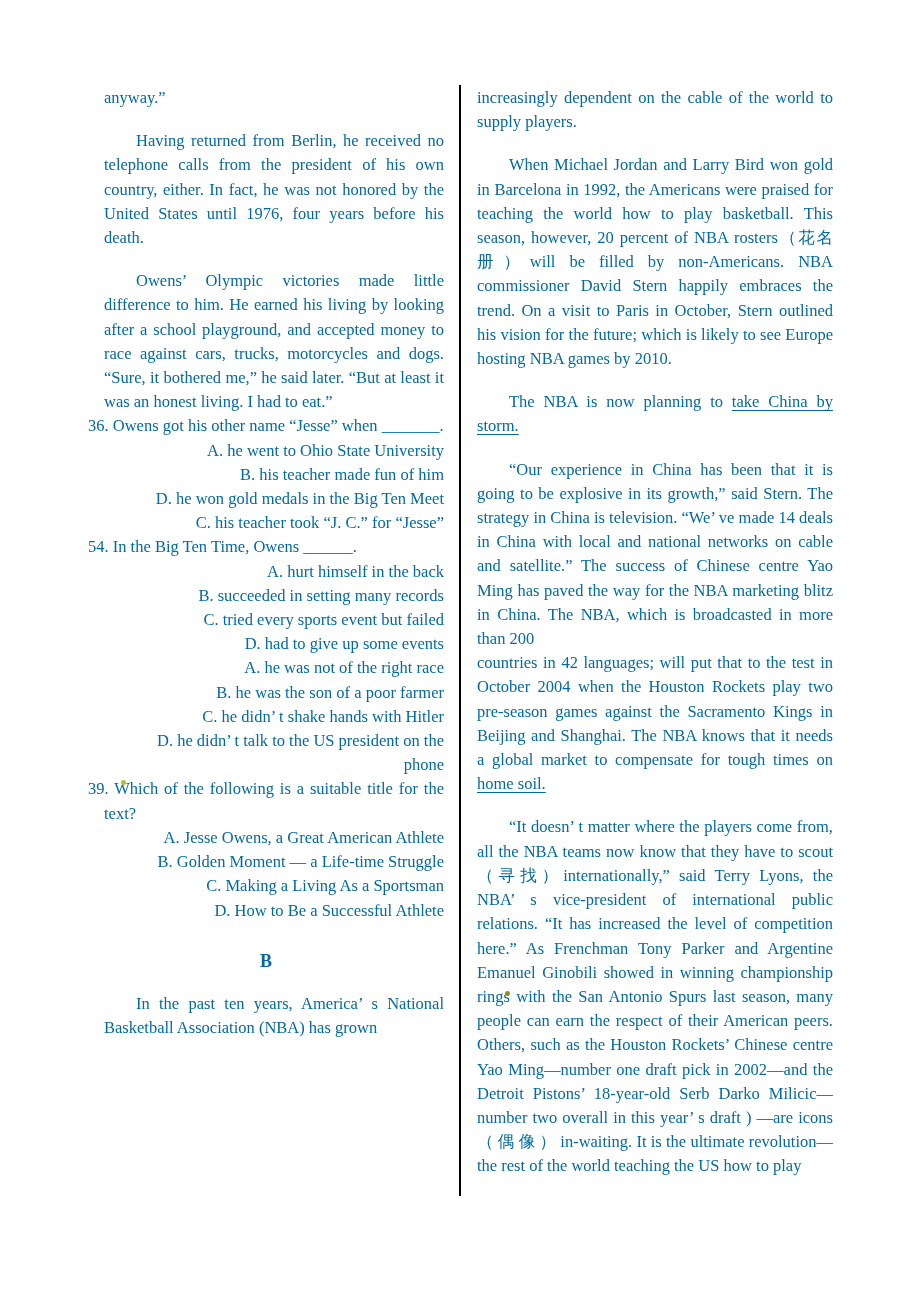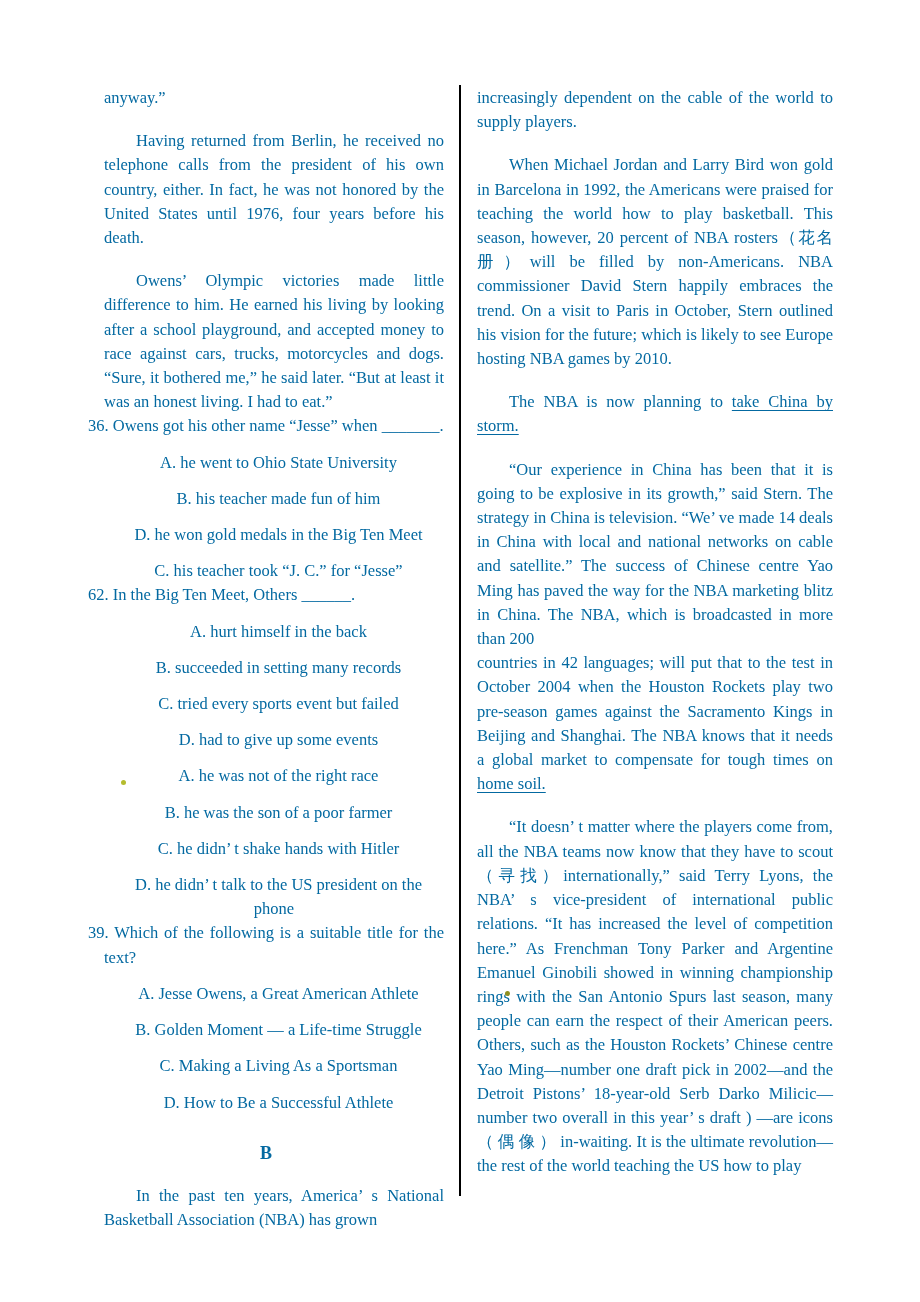--- a/index.html
+++ b/index.html
@@ -39,22 +39,21 @@
   #col-left .para, #col-left .cont { padding-left: 16px; }
 
   .q {
     text-align: justify;
     padding-left: 16px;
     text-indent: -16px;
   }
   .opt {
     padding-left: 16px;
     text-indent: 9px;
-    text-align: center;
-    margin-top: 12px;
+    text-align: right;
   }
   .heading-b {
     text-align: center;
     font-weight: bold;
     font-size: 18px;
   }
   .spacer { height: 26px; }
   .u-seg {
     text-decoration: underline;
     text-underline-offset: 3px;
@@ -73,21 +72,21 @@
   <div class="divider"></div>
   <div id="col-left" class="column">
       <div class="cont">anyway.”</div>
       <div class="para">Having returned from Berlin, he received no telephone calls from the president of his own country, either. In fact, he was not honored by the United States until 1976, four years before his death.</div>
       <div class="para">Owens’ Olympic victories made little difference to him. He earned his living by looking after a school playground, and accepted money to race against cars, trucks, motorcycles and dogs. “Sure, it bothered me,” he said later. “But at least it was an honest living. I had to eat.”</div>
       <div class="q"><span>36.</span> <span>Owens got his other name “Jesse” when _______.</span></div>
       <div class="opt">A. he went to Ohio State University</div>
       <div class="opt">B. his teacher made fun of him</div>
       <div class="opt">D. he won gold medals in the Big Ten Meet</div>
       <div class="opt">C. his teacher took “J. C.” for “Jesse”</div>
-      <div class="q"><span>62.</span> <span>In the Big Ten Meet, Others ______.</span></div>
+      <div class="q"><span>54.</span> <span>In the Big Ten Time, Owens ______.</span></div>
       <div class="opt">A. hurt himself in the back</div>
       <div class="opt">B. succeeded in setting many records</div>
       <div class="opt">C. tried every sports event but failed</div>
       <div class="opt">D. had to give up some events</div>
       <div class="opt">A. he was not of the right race</div>
       <div class="opt">B. he was the son of a poor farmer</div>
       <div class="opt">C. he didn’ t shake hands with Hitler</div>
       <div class="opt">D. he didn’ t talk to the US president on the phone</div>
       <div class="q"><span>39.</span> <span>Which of the following is a suitable title for the text?</span></div>
       <div class="opt">A. Jesse Owens, a Great American Athlete</div>

